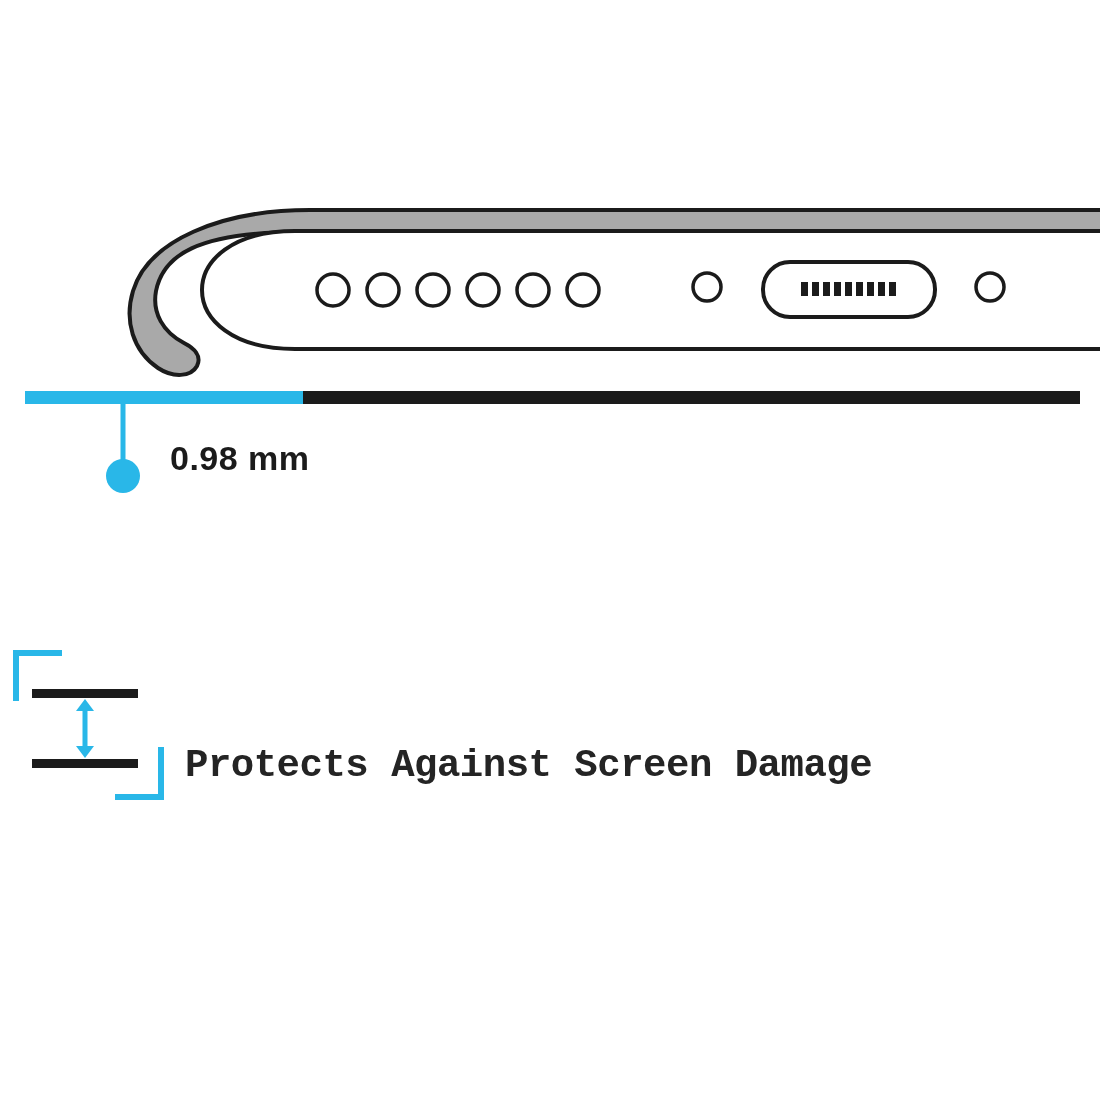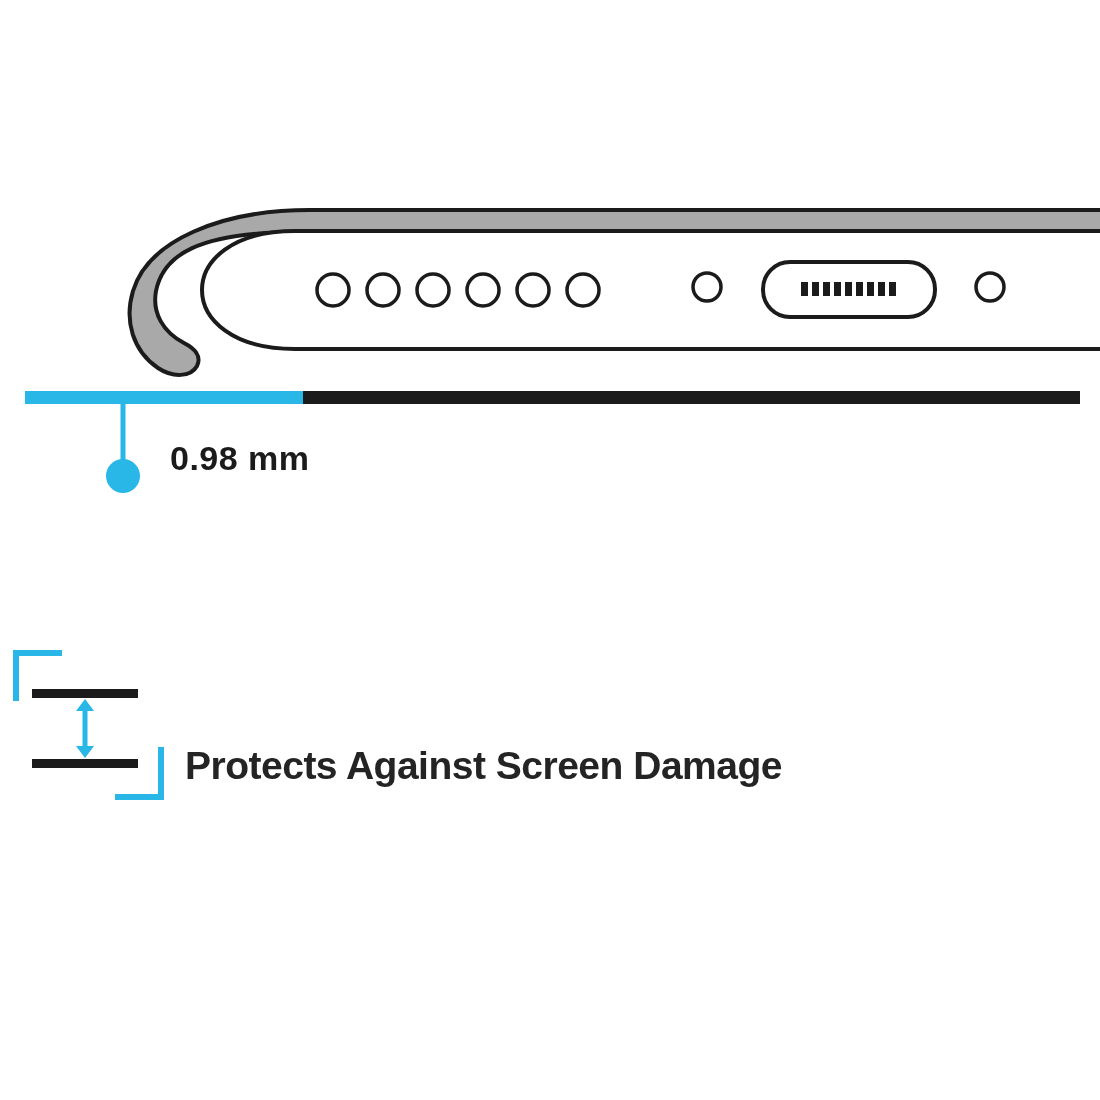--- a/index.html
+++ b/index.html
@@ -40,20 +40,21 @@
     white-space: nowrap;
   }
   .subtitle {
     left: 185px;
     top: 731px;
     font-size: 39px;
     font-weight: 600;
     color: #242424;
     letter-spacing: -0.5px;
     white-space: nowrap;
+    font-family: Liberation Mono, monospace;
   }
 </style>
 </head>
 <body>
 
 <div class="page">
 
   <svg class="abs" style="left:0; top:0;" width="1100" height="520" viewBox="0 0 1100 520">
 
     <g>

